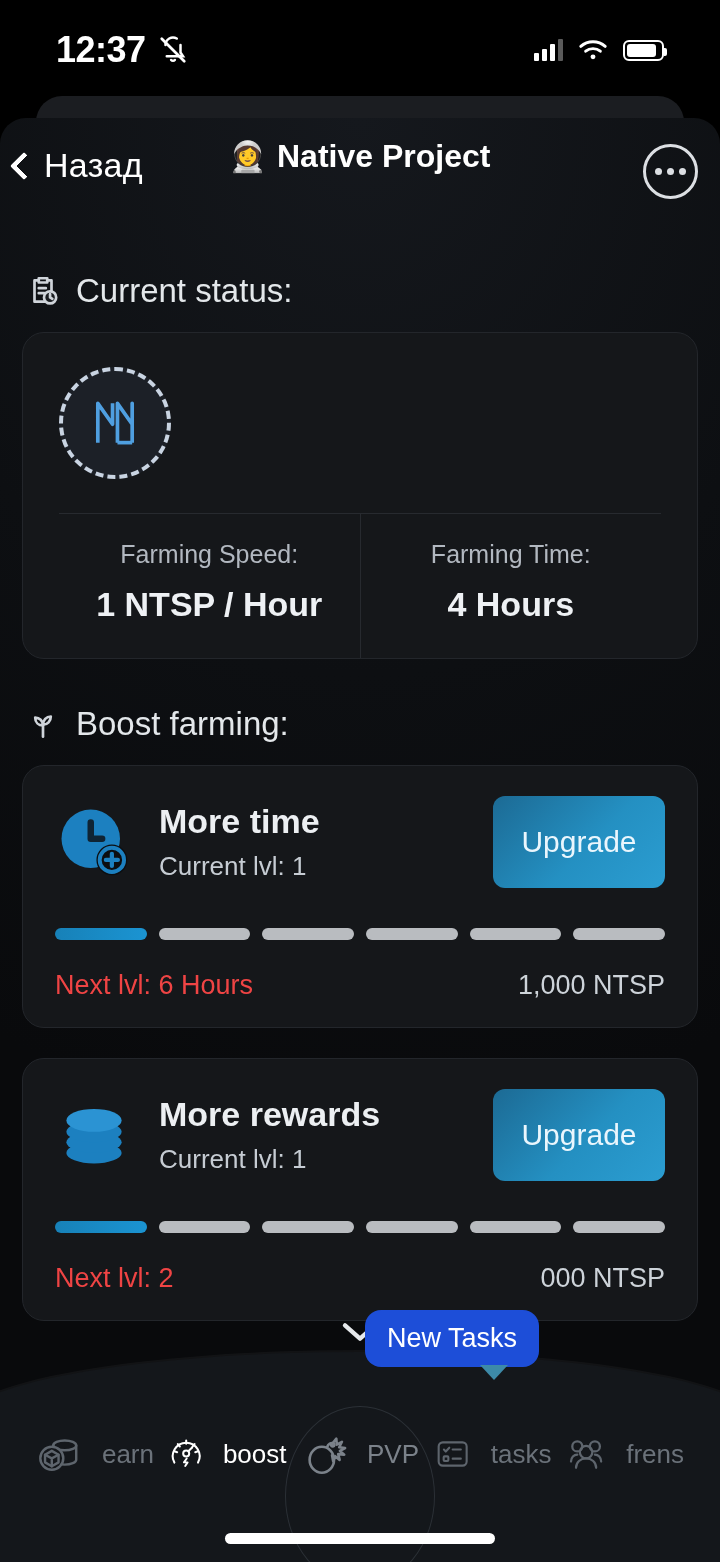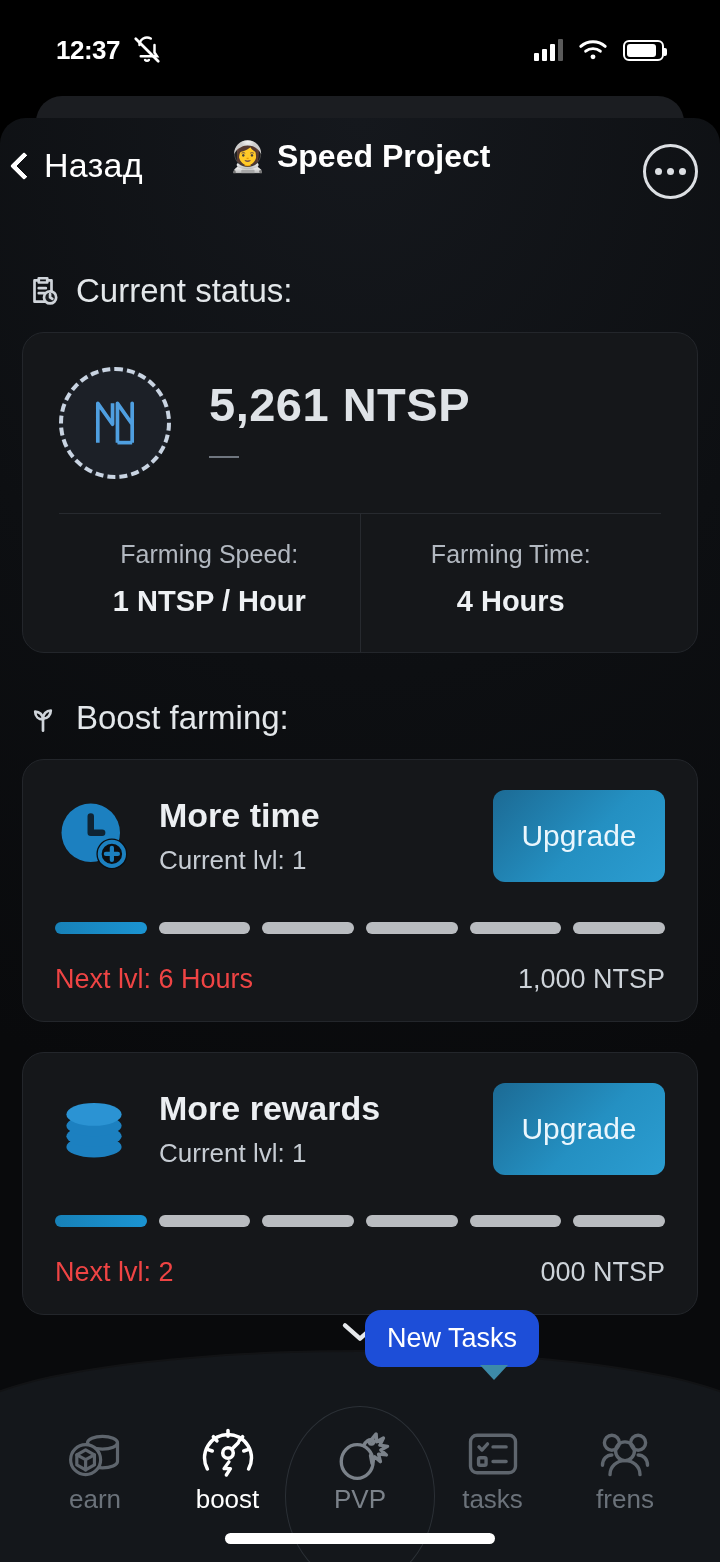--- a/index.html
+++ b/index.html
@@ -11,21 +11,21 @@
   }
   .phone { position:relative; width:720px; height:1562px; background:#000; overflow:hidden; }
 
   
   .statusbar {
     position:absolute; top:0; left:0; width:720px; height:100px;
     display:flex; align-items:center; justify-content:space-between;
     padding:0 56px; color:#fff; z-index:40;
   }
   .sb-left { display:flex; align-items:center; gap:12px; }
-  .sb-time { font-size:26px; font-weight:bold; letter-spacing:-0.5px; }
+  .sb-time { font-size:36px; font-weight:bold; letter-spacing:-0.5px; }
   .sb-right { display:flex; align-items:center; gap:15px; }
   .bars { display:flex; align-items:flex-end; gap:3px; height:22px; }
   .bars i { width:5px; background:#fff; border-radius:1px; display:block; }
   .bars i:nth-child(1){height:8px;} .bars i:nth-child(2){height:12px;}
   .bars i:nth-child(3){height:17px;} .bars i:nth-child(4){height:22px;background:#5a5a5a;}
   .batt { width:41px; height:21px; border:2px solid #fff; border-radius:6px; padding:2px; position:relative; }
   .batt::after{content:"";position:absolute;right:-5px;top:6px;width:3px;height:8px;background:#fff;border-radius:0 2px 2px 0;}
   .batt i { display:block; height:100%; width:88%; background:#fff; border-radius:3px; }
 
   
@@ -81,21 +81,21 @@
     border:4px dashed #c9d4e2; background:#1c2027;
     display:flex; align-items:center; justify-content:center; flex:none;
   }
   .logo-ring svg { width:54px; height:54px; }
   .bal-amount { font-size:47px; font-weight:bold; color:#dfe3e7; letter-spacing:0.5px; }
   .bal-sub { font-size:30px; color:#6f767f; margin-top:8px; line-height:1; }
   .stats { display:flex; border-top:1px solid #272a2f; }
   .stat { flex:1; text-align:center; padding:26px 0 34px; }
   .stat:first-child { border-right:1px solid #272a2f; }
   .stat-label { font-size:25px; color:#b2b8c0; }
-  .stat-value { font-size:29px; font-weight:bold; color:#eef1f4; margin-top:16px; }
+  .stat-value { font-size:34px; font-weight:bold; color:#eef1f4; margin-top:16px; }
 
   
   .boost-card { padding:30px 32px 26px; margin-bottom:30px; }
   .boost-top { display:flex; align-items:center; gap:26px; }
   .boost-ico { width:78px; height:78px; flex:none; }
   .boost-ico svg { width:100%; height:100%; display:block; }
   .boost-txt { flex:1; }
   .boost-name { font-size:34px; font-weight:bold; color:#eceff2; }
   .boost-lvl { font-size:26px; color:#c6ccd3; margin-top:10px; }
   .upgrade {
@@ -128,21 +128,21 @@
     font-size:27px; padding:13px 22px; border-radius:16px; z-index:34; white-space:nowrap;
   }
   .tooltip::after {
     content:""; position:absolute; left:66%; bottom:-13px; width:0; height:0;
     border-left:14px solid transparent; border-right:14px solid transparent;
     border-top:15px solid #3d8aa8;
   }
   .nav { position:absolute; left:40px; bottom:0; width:720px; height:190px;
     display:flex; align-items:flex-start; justify-content:space-between;
     padding:52px 36px 0; z-index:33; }
-  .nav-item { width:118px; display:flex; flex-direction:column; align-items:center; gap:0; cursor:pointer; }
+  .nav-item { width:118px; display:flex; flex-direction:row; align-items:center; gap:20px; cursor:pointer; }
   .nav-ico { width:60px; height:60px; color:#5e656d; }
   .nav-ico svg { width:100%; height:100%; display:block; }
   .nav-label { font-size:26px; color:#6b727a; }
   .nav-item.active .nav-ico { color:#fff; }
   .nav-item.active .nav-label { color:#fff; }
   .nav-item.pvp { position:relative; }
   .nav-item.pvp::before {
     content:""; position:absolute; left:50%; top:-18px; transform:translateX(-50%);
     width:148px; height:178px; border-radius:50%; border:1px solid #2b3036;
   }
@@ -190,21 +190,21 @@
   <div class="sheet">
 
     <div class="hdr">
       <div class="back">
         <span class="chev"></span>
         <span class="back-label">Назад</span>
       </div>
       <div class="hdr-center">
         <div class="hdr-title">
           <span class="hdr-emoji">👩‍🚀</span>
-          <span>Speed Project</span>
+          <span>Native Project</span>
         </div>
       </div>
       <div class="dots">
           <i></i>
           <i></i>
           <i></i>
         </div>
     </div>
 
     <div class="body">
@@ -222,24 +222,20 @@
         <span class="sec-title">Current status:</span>
       </div>
 
       <div class="card status-card">
         <div class="status-top">
           <div class="logo-ring">
             <svg viewBox="0 0 40 44" fill="none" stroke="#4f9fe0" stroke-width="3" stroke-linejoin="round">
               <path d="M6 38V6l12 17V6M22 38V6l12 17V6v32"></path>
               <path d="M22 38h12"></path>
             </svg>
-          </div>
-          <div>
-            <div class="bal-amount">5,261 NTSP</div>
-            <div class="bal-sub">—</div>
           </div>
         </div>
         <div class="stats">
           <div class="stat">
             <div class="stat-label">Farming Speed:</div>
             <div class="stat-value">1 NTSP / Hour</div>
           </div>
           <div class="stat">
             <div class="stat-label">Farming Time:</div>
             <div class="stat-value">4 Hours</div>

